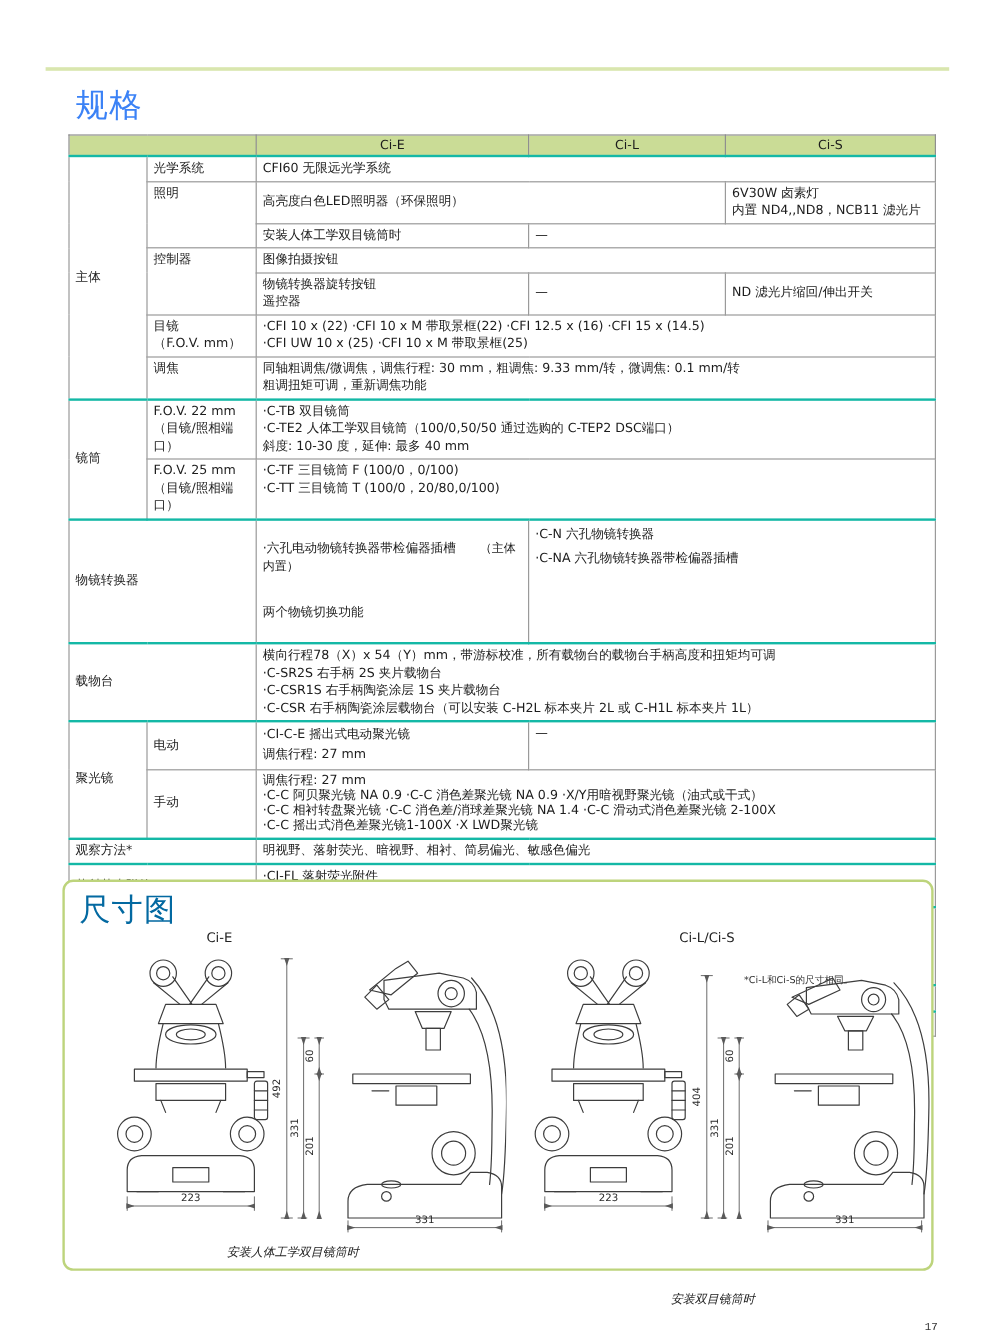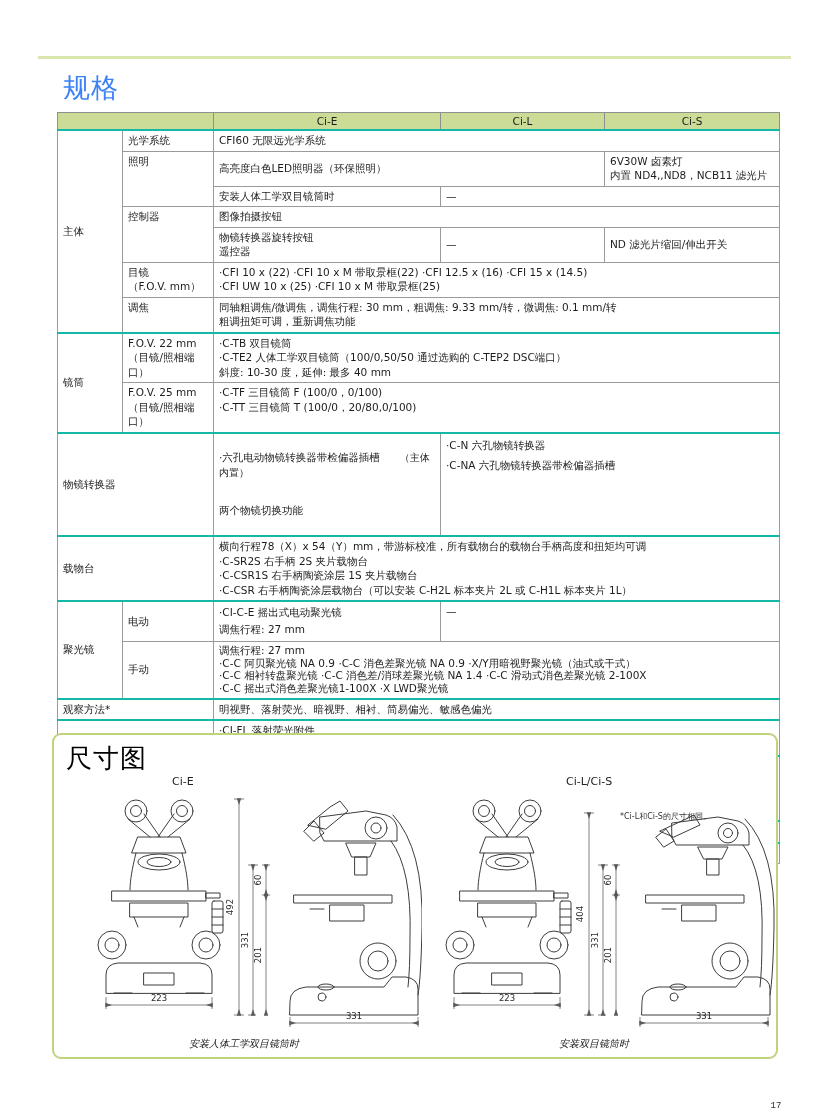--- a/index.html
+++ b/index.html
@@ -16,31 +16,31 @@
                font-weight:normal; white-space:pre-line; word-wrap:break-word; }
   table.spec tr.hdr th { background:#cadc96; border-color:#8f8f8f; text-align:center; padding:1px 4px; height:16px; vertical-align:middle; }
   table.spec tr.grp > th, table.spec tr.grp > td { border-top:2px solid #14b8a6; }
   table.spec .glabel { vertical-align:middle; }
   .tiny { font-size:10px;padding-left:20px; }
   .gapline { margin-top:9px; }
   .dash { letter-spacing:-1px; }
 
   .dim-box { position:absolute; left:52px; top:733px; width:726px; height:326px;
              border:2px solid #bdd47c; border-radius:9px; background:#ffffff; }
-  .dim-title { position:absolute; left:12px; top:6px; font-size:26px; font-weight:500; color:#000000; letter-spacing:1px; }
+  .dim-title { position:absolute; left:12px; top:6px; font-size:26px; font-weight:500; color:#0369a1; letter-spacing:1px; }
   .model-label { position:absolute; top:40px; font-size:11px; color:#222; }
   .model-left { left:118px; }
   .model-right { left:512px; }
   .dim-note { position:absolute; left:566px; top:76px; font-size:8px; color:#333; }
   .diagram { position:absolute; top:56px; }
   .diagram-left { left:28px; }
   .diagram-right { left:374px; }
   .dim-caption { position:absolute; top:302px; font-size:10px; color:#222; width:220px; text-align:center;font-style:italic; }
   .caption-left { left:80px; }
-  .caption-right { left:430px; }
+  .caption-right { left:430px;margin-top:39px; }
 
   .page-number { position:absolute; left:766px; top:1101px; width:20px; text-align:center; font-size:9px; color:#333;font-family:Liberation Mono, monospace; }
 
   svg .art { stroke:#3d3d3d; stroke-width:1; fill:none; stroke-linejoin:round; stroke-linecap:round; }
   svg .dimline { stroke:#5a5a5a; stroke-width:0.75; fill:none; }
   svg .dimtext { font-size:8.5px; fill:#2a2a2a; font-family:"DejaVu Sans","Liberation Sans",sans-serif; }
 </style>
 </head>
 <body>
 

